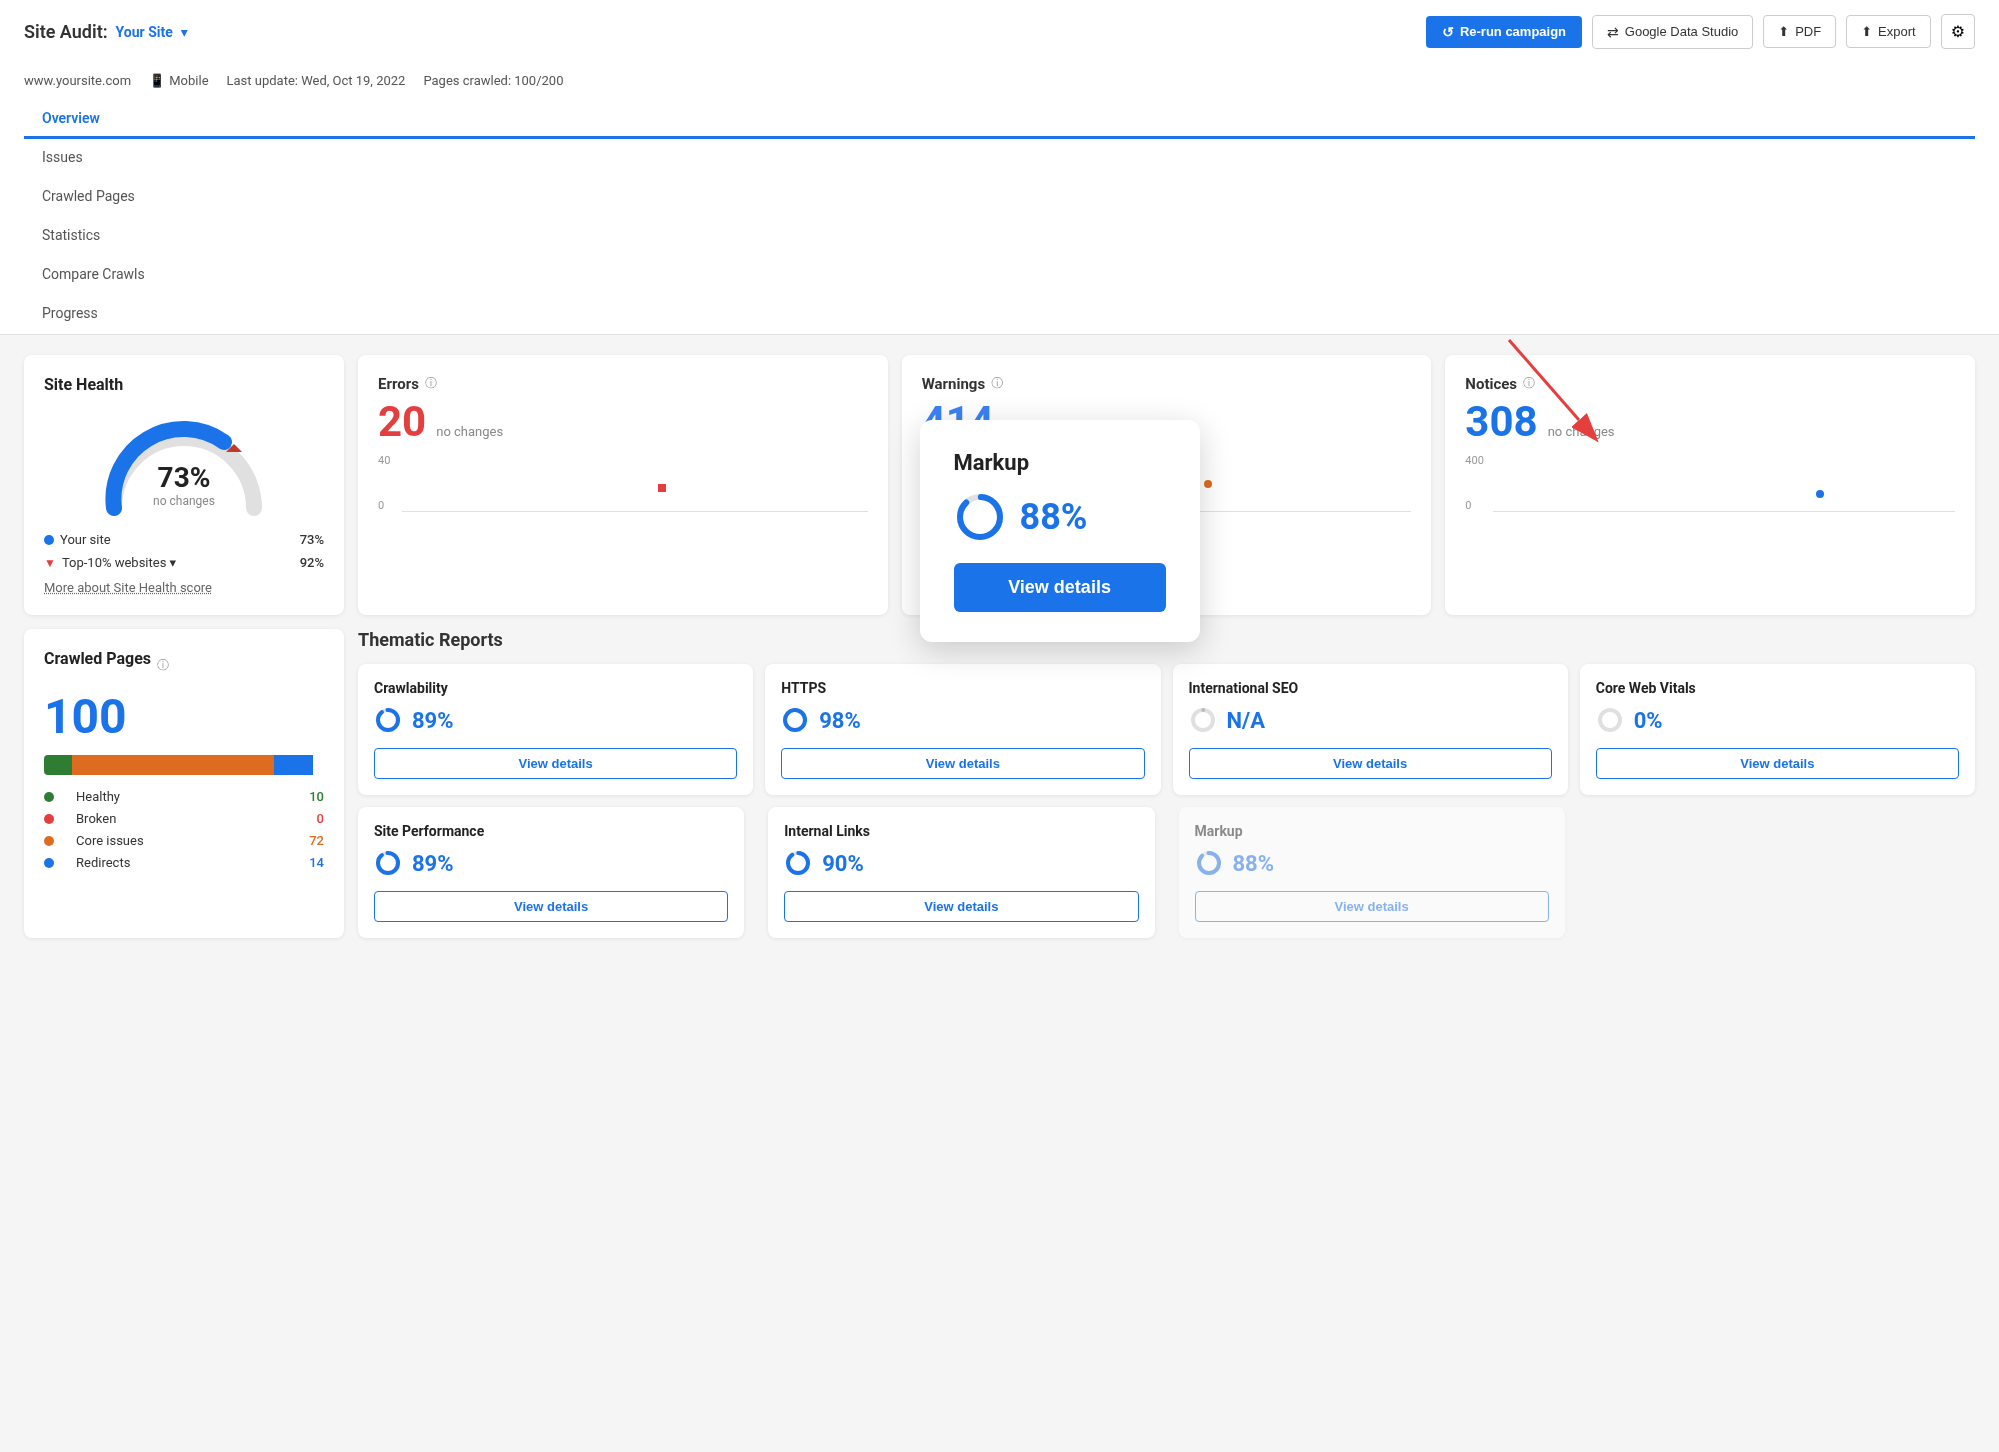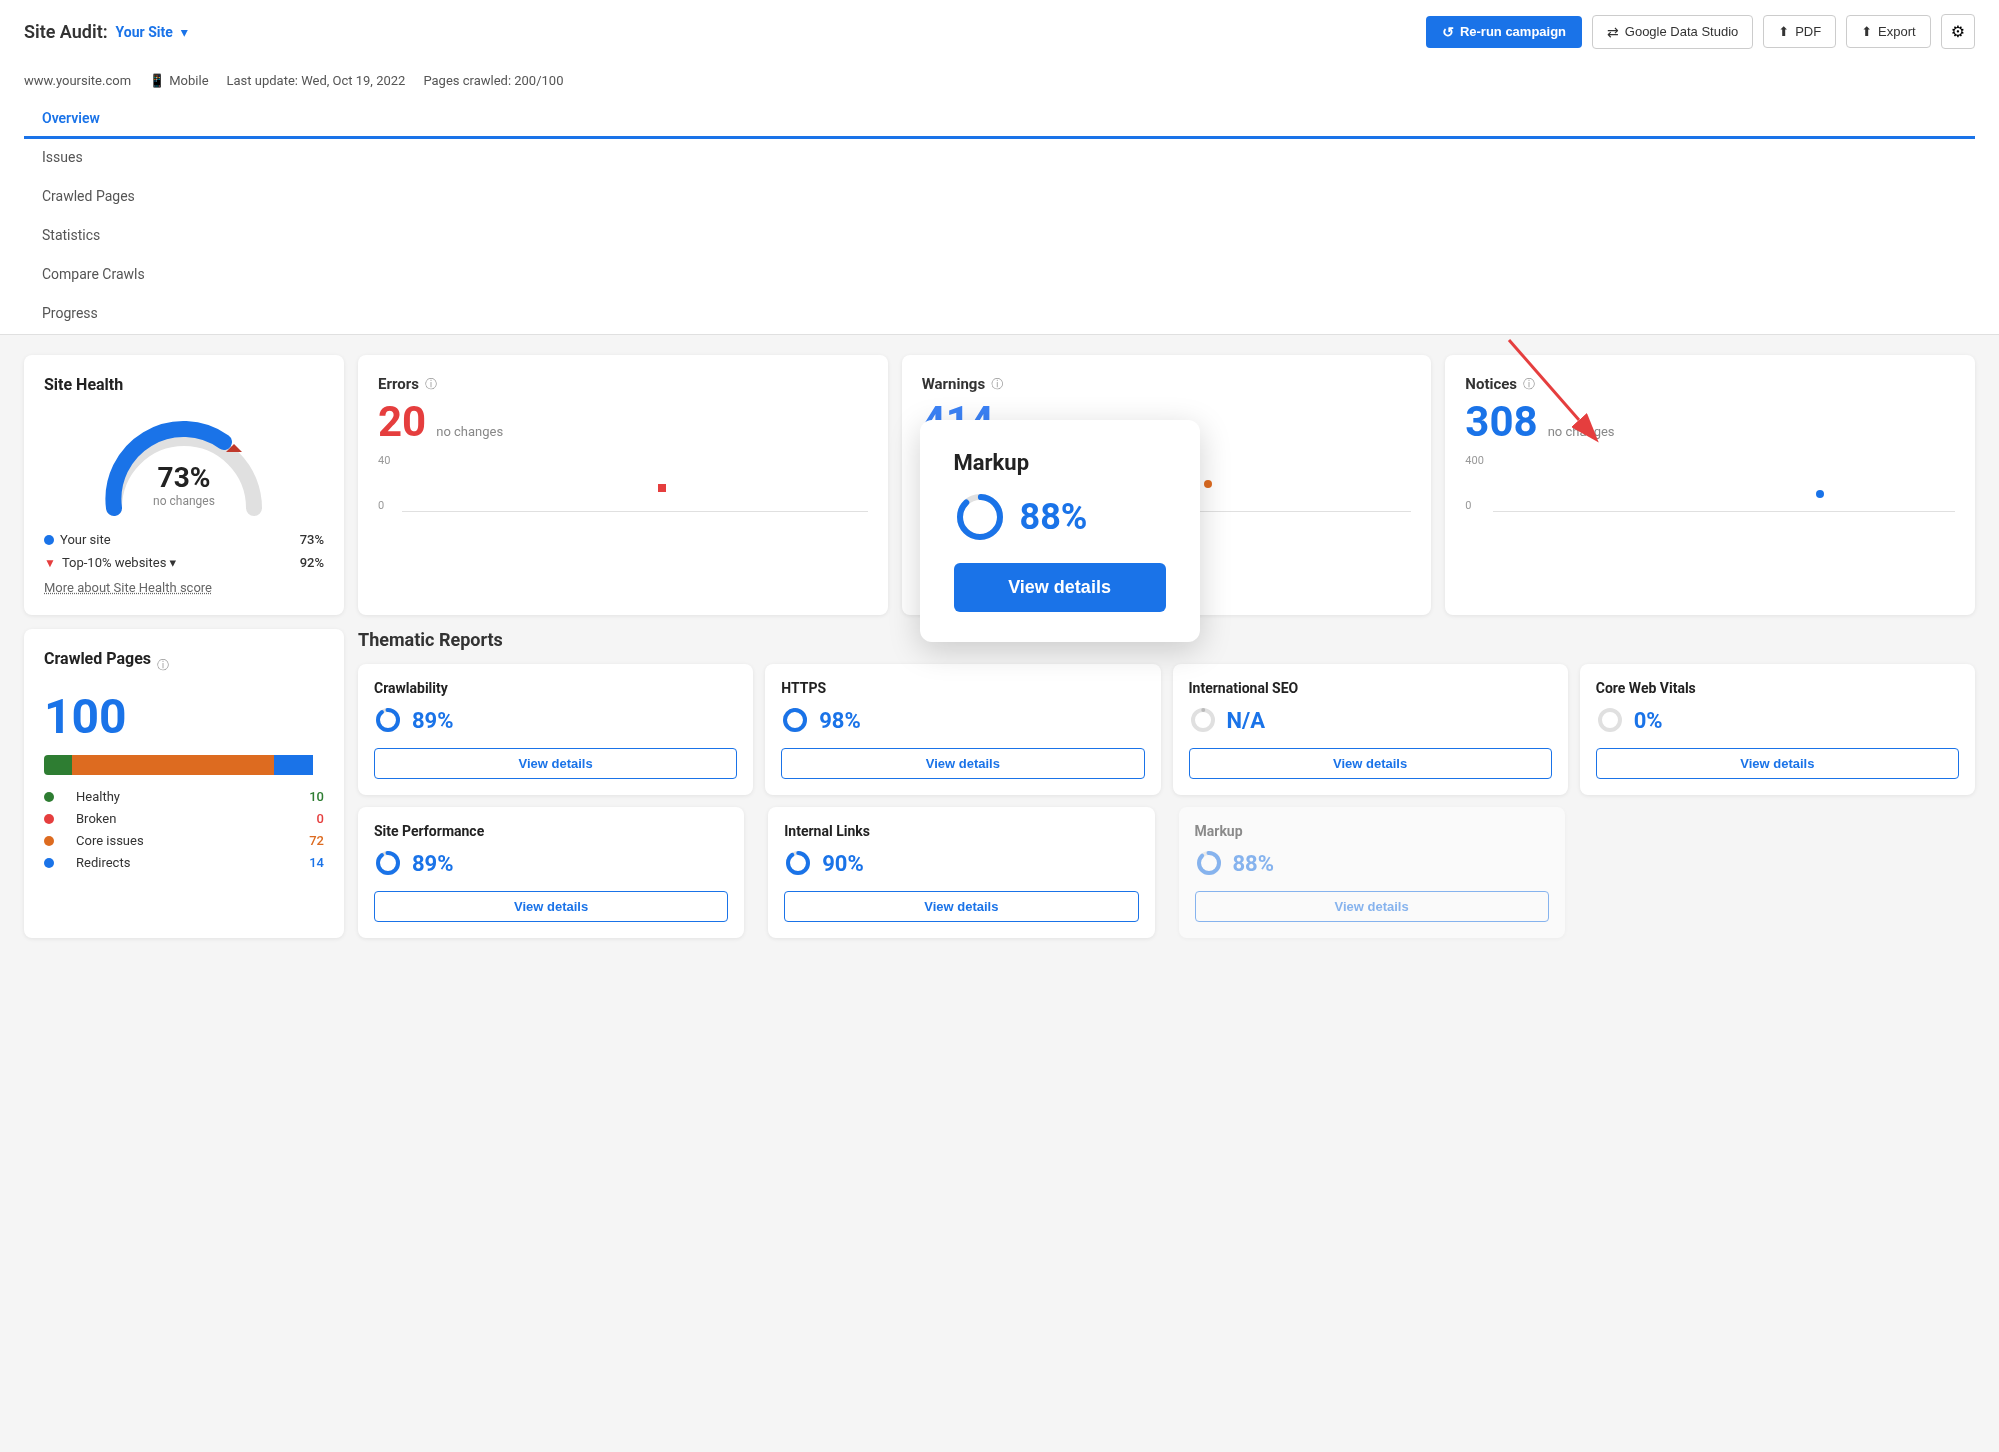--- a/index.html
+++ b/index.html
@@ -41,21 +41,21 @@
 
     .legend { margin-top: 14px; }
     .legend-item { display: flex; align-items: center; justify-content: space-between; margin-bottom: 8px; font-size: 13px; }
     .legend-dot { width: 10px; height: 10px; border-radius: 50%; display: inline-block; margin-right: 6px; }
     .legend-left { display: flex; align-items: center; }
     .legend-value { color: #333; font-weight: 500; }
     .more-link { font-size: 13px; color: #666; text-decoration: underline; cursor: pointer; margin-top: 10px; display: block; text-decoration-style: dotted; }
 
     
     .metric-card { }
-    .metric-title-row { display: flex; align-items: flex-end; gap: 6px; margin-bottom: 4px; }
+    .metric-title-row { display: flex; align-items: flex-start; gap: 6px; margin-bottom: 4px; }
     .metric-title { font-size: 15px; font-weight: 700; }
     .info-icon { font-size: 12px; color: #999; cursor: pointer; }
     .metric-value-row { display: flex; align-items: baseline; gap: 10px; margin-bottom: 8px; }
     .metric-value-errors { font-size: 42px; font-weight: 700; color: #e53e3e; }
     .metric-value-warnings { font-size: 42px; font-weight: 700; color: #3b82f6; }
     .metric-value-notices { font-size: 42px; font-weight: 700; color: #1a73e8; }
     .no-changes { font-size: 13px; color: #888; }
 
     
     .bottom-row { display: grid; grid-template-columns: 320px 1fr; gap: 14px; margin-top: 14px; }
@@ -131,21 +131,21 @@
       </button>
     </div>
   </div>
   <div class="top-bar-row2">
     <span>www.yoursite.com</span>
     <span class="mobile-badge">
       <span>📱</span>
       <span>Mobile</span>
     </span>
     <span>Last update: Wed, Oct 19, 2022</span>
-    <span>Pages crawled: 200/100</span>
+    <span>Pages crawled: 100/200</span>
   </div>
   <nav class="nav-tabs">
     <a class="nav-tab active">Overview</a>
     <a class="nav-tab">Issues</a>
     <a class="nav-tab">Crawled Pages</a>
     <a class="nav-tab">Statistics</a>
     <a class="nav-tab">Compare Crawls</a>
     <a class="nav-tab">Progress</a>
   </nav>
 </div>

